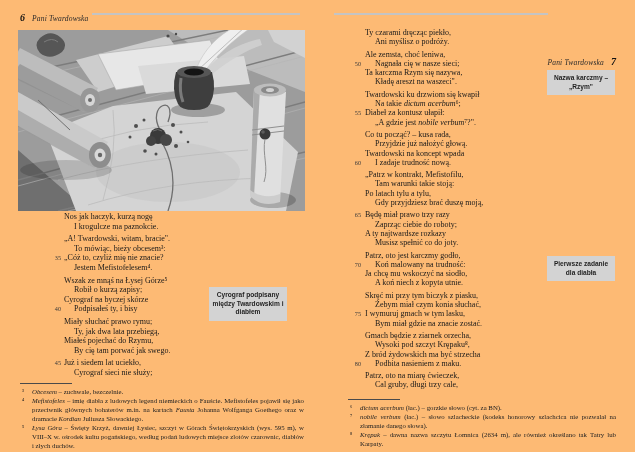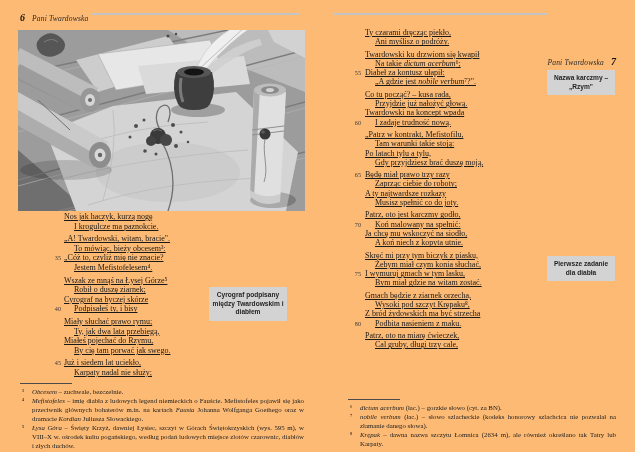--- a/index.html
+++ b/index.html
@@ -12,21 +12,21 @@
   .ph-left{left:20px;}
   .ph-right{right:19px;text-align:right;margin-top:44px;}
   .pnum{font-weight:bold;font-style:italic;font-size:10px;color:#111;}
   .ptitle{font-style:italic;font-size:7.5px;color:#2a2a2a;letter-spacing:.2px;padding:0 3px;}
   .rule{position:absolute;top:13px;height:2px;background:#c4c4c4;}
   .rule-left{left:92px;width:208px;}
   .rule-right{left:334px;width:214px;}
   
   .photo{position:absolute;left:18px;top:30px;width:287px;height:181px;display:block;}
   
-  .poem{position:absolute;font-size:8px;color:#191919;text-decoration:underline;}
+  .poem{position:absolute;font-size:8px;color:#191919;}
   .poem-left{left:33px;top:212px;margin-left:31px;}
   .poem-right{left:365px;top:28px;}
   .stanza{margin:0 0 3px 0;}
   .vline{position:relative;white-space:nowrap;height:9.6px;line-height:9.6px;}
   .poem-right .vline{height:9.3px;line-height:9.3px;}
   .vline.ind{padding-left:10px;}
   .vnum{position:absolute;left:-15px;width:12px;top:0;text-align:right;font-size:6.2px;color:#3a3a3a;}
   .poem-right .vnum{left:-17px;width:13px;}
   
   .margin-note{
@@ -159,39 +159,45 @@
         <div class="vline ind"><span>I krogulcze ma paznokcie.</span></div>
       </div>
       <div class="stanza">
         <div class="vline"><span>„A! Twardowski, witam, bracie".</span></div>
         <div class="vline ind"><span>To mówiąc, bieży obcesem³:</span></div>
         <div class="vline"><span class="vnum">35</span><span>„Cóż to, czyliż mię nie znacie?</span></div>
         <div class="vline ind"><span>Jestem Mefistofelesem⁴.</span></div>
       </div>
       <div class="stanza">
         <div class="vline"><span>Wszak ze mnąś na Łysej Górze⁵</span></div>
-        <div class="vline ind"><span>Robił o duszę ziarnek;</span></div>
+        <div class="vline ind"><span>Robił o kurzą zapisy;</span></div>
         <div class="vline"><span>Cyrograf na byczej skórze</span></div>
         <div class="vline ind"><span class="vnum">40</span><span>Podpisałeś ty, i bisy</span></div>
       </div>
       <div class="stanza">
         <div class="vline"><span>Miały słuchać prawo rymu;</span></div>
         <div class="vline ind"><span>Ty, jak dwa lata przebiegą,</span></div>
         <div class="vline"><span>Miałeś pojechać do Rzymu,</span></div>
         <div class="vline ind"><span>By cię tam porwać jak swego.</span></div>
       </div>
       <div class="stanza">
         <div class="vline"><span class="vnum">45</span><span>Już i siedem lat uciekło,</span></div>
-        <div class="vline ind"><span>Karpaty nadal nie służy;</span></div>
+        <div class="vline ind"><span>Cyrograf sieci nie służy;</span></div>
       </div>
     </div>
   <div class="poem poem-right" id="poem-right">
       <div class="stanza">
         <div class="vline"><span>Ty czarami dręcząc piekło,</span></div>
         <div class="vline ind"><span>Ani myślisz o podróży.</span></div>
+      </div>
+      <div class="stanza">
+        <div class="vline"><span>Ale zemsta, choć leniwa,</span></div>
+        <div class="vline ind"><span class="vnum">50</span><span>Nagnała cię w nasze sieci;</span></div>
+        <div class="vline"><span>Ta karczma Rzym się nazywa,</span></div>
+        <div class="vline ind"><span>Kładę areszt na waszeci".</span></div>
       </div>
       <div class="stanza">
         <div class="vline"><span>Twardowski ku drzwiom się kwapił</span></div>
         <div class="vline ind"><span>Na takie <i>dictum acerbum</i>⁶;</span></div>
         <div class="vline"><span class="vnum">55</span><span>Diabeł za kontusz ułapił:</span></div>
         <div class="vline ind"><span>„A gdzie jest <i>nobile verbum</i>⁷?".</span></div>
       </div>
       <div class="stanza">
         <div class="vline"><span>Co tu począć? – kusa rada,</span></div>
         <div class="vline ind"><span>Przyjdzie już nałożyć głową.</span></div>
@@ -205,29 +211,29 @@
         <div class="vline ind"><span>Gdy przyjdziesz brać duszę moją,</span></div>
       </div>
       <div class="stanza">
         <div class="vline"><span class="vnum">65</span><span>Będę miał prawo trzy razy</span></div>
         <div class="vline ind"><span>Zaprząc ciebie do roboty;</span></div>
         <div class="vline"><span>A ty najtwardsze rozkazy</span></div>
         <div class="vline ind"><span>Musisz spełnić co do joty.</span></div>
       </div>
       <div class="stanza">
         <div class="vline"><span>Patrz, oto jest karczmy godło,</span></div>
-        <div class="vline ind"><span class="vnum">70</span><span>Koń malowany na spełnić:</span></div>
+        <div class="vline ind"><span class="vnum">70</span><span>Koń malowany na trudność:</span></div>
         <div class="vline"><span>Ja chcę mu wskoczyć na siodło,</span></div>
         <div class="vline ind"><span>A koń niech z kopyta utnie.</span></div>
       </div>
       <div class="stanza">
         <div class="vline"><span>Skręć mi przy tym biczyk z piasku,</span></div>
         <div class="vline ind"><span>Żebym miał czym konia słuchać,</span></div>
         <div class="vline"><span class="vnum">75</span><span>I wymuruj gmach w tym lasku,</span></div>
-        <div class="vline ind"><span>Bym miał gdzie na witam zostać.</span></div>
+        <div class="vline ind"><span>Bym miał gdzie na znacie zostać.</span></div>
       </div>
       <div class="stanza">
         <div class="vline"><span>Gmach będzie z ziarnek orzecha,</span></div>
         <div class="vline ind"><span>Wysoki pod szczyt Krępaku⁸,</span></div>
         <div class="vline"><span>Z bród żydowskich ma być strzecha</span></div>
         <div class="vline ind"><span class="vnum">80</span><span>Podbita nasieniem z maku.</span></div>
       </div>
       <div class="stanza">
         <div class="vline"><span>Patrz, oto na miarę ćwieczek,</span></div>
         <div class="vline ind"><span>Cal gruby, długi trzy cale,</span></div>

